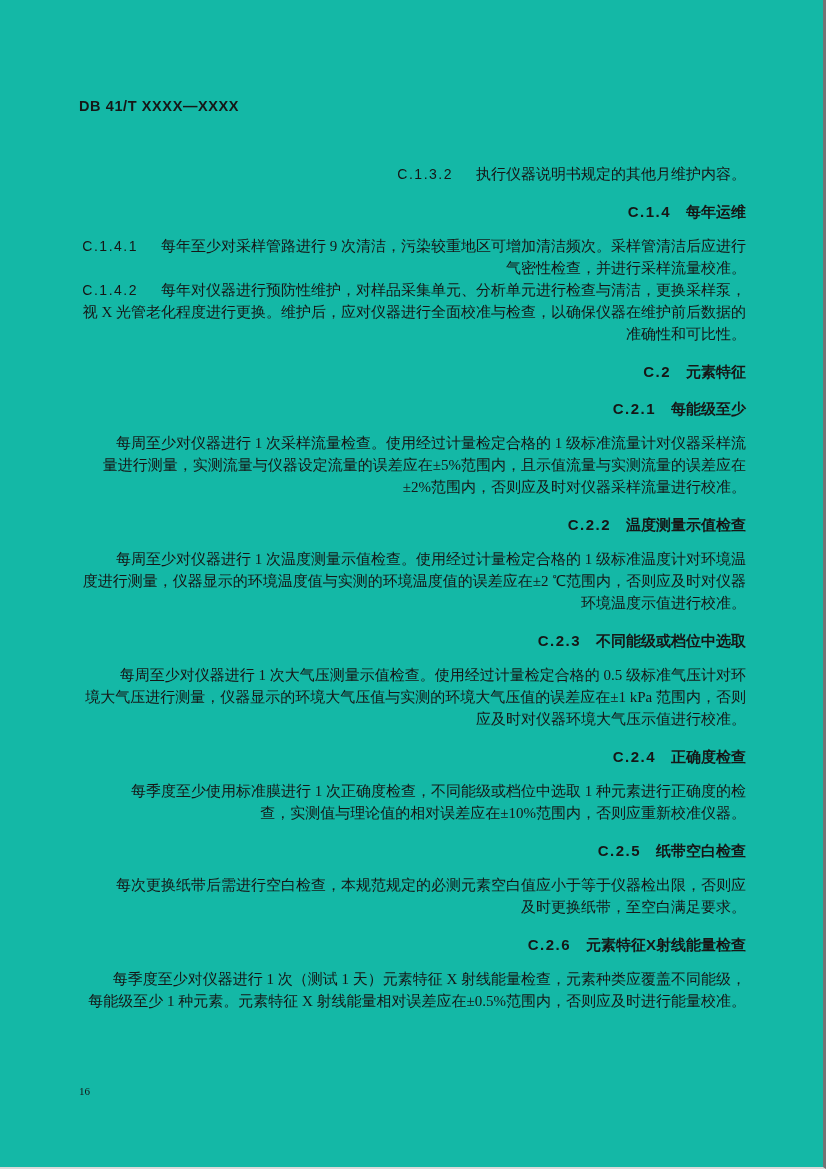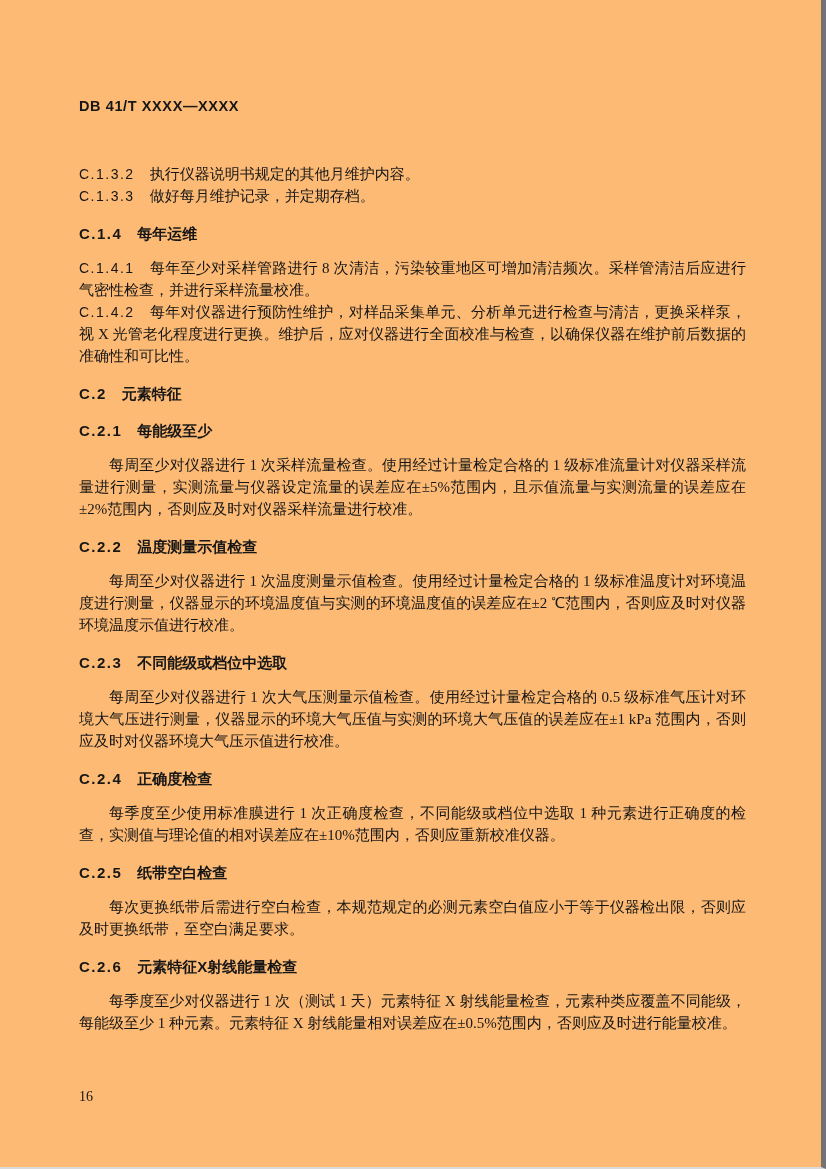--- a/index.html
+++ b/index.html
@@ -12,54 +12,55 @@
       height: 1169px;
       position: relative;
       font-family: "Liberation Serif", "DejaVu Serif", serif;
       color: #161616;
       overflow: hidden;
     }
     .page {
       position: absolute;
       inset: 0;
       box-sizing: border-box;
-      background: #fdba74;
-      border-right: 5px solid #737373;
+      background: #14b8a6;
+      border-right: 3px solid #737373;
       border-bottom: 2px solid #dadada;
     }
     .doc-header {
       position: absolute;
       top: 98px;
       left: 79px;
       font-family: "Liberation Sans", "DejaVu Sans", sans-serif;
       font-size: 14.5px;
       font-weight: bold;
       letter-spacing: 0.6px;
     }
     .content {
       position: absolute;
       top: 163px;
       left: 79px;
       width: 667px;
     }
     .content p, .content h3 {
       margin: 0;
       padding: 0;
+      text-align: right;
     }
     .clause {
       font-size: 15px;
       line-height: 22px;
       text-align: justify;
       margin-bottom: 7px;
     }
     .clause .num {
       font-family: "Liberation Sans", "DejaVu Sans", sans-serif;
       font-size: 14px;
       letter-spacing: 1.5px;
-      margin-right: 15px;
+      margin-right: 23px;
       white-space: nowrap;
     }
     .heading {
       font-family: "Liberation Sans", "DejaVu Sans", sans-serif;
       font-size: 15px;
       font-weight: bold;
       line-height: 20px;
       margin-top: 17px !important;
       margin-bottom: 13px !important;
     }
@@ -72,41 +73,40 @@
       font-size: 15px;
       line-height: 22px;
       text-align: justify;
       text-indent: 30px;
       margin-bottom: 7px;
       font-family: Liberation Serif, serif;
     }
     .page-footer {
       position: absolute;
       left: 79px;
-      bottom: 62px;
-      font-size: 14px;
+      bottom: 70px;
+      font-size: 11px;
       font-family: "Liberation Serif", "DejaVu Serif", serif;
     }
   </style>
 </head>
 <body>
 
 <div class="page">
 
   <div class="doc-header">DB 41/T XXXX—XXXX</div>
 
   <div class="content">
 
     <p class="clause"><span class="num">C.1.3.2</span><span>执行仪器说明书规定的其他月维护内容。</span></p>
 
-    <p class="clause"><span class="num">C.1.3.3</span><span>做好每月维护记录，并定期存档。</span></p>
 
     <h3 class="heading"><span class="num">C.1.4</span><span>每年运维</span></h3>
 
-    <p class="clause"><span class="num">C.1.4.1</span><span>每年至少对采样管路进行 8 次清洁，污染较重地区可增加清洁频次。采样管清洁后应进行气密性检查，并进行采样流量校准。</span></p>
+    <p class="clause"><span class="num">C.1.4.1</span><span>每年至少对采样管路进行 9 次清洁，污染较重地区可增加清洁频次。采样管清洁后应进行气密性检查，并进行采样流量校准。</span></p>
 
     <p class="clause"><span class="num">C.1.4.2</span><span>每年对仪器进行预防性维护，对样品采集单元、分析单元进行检查与清洁，更换采样泵，视 X 光管老化程度进行更换。维护后，应对仪器进行全面校准与检查，以确保仪器在维护前后数据的准确性和可比性。</span></p>
 
     <h3 class="heading"><span class="num">C.2</span><span>元素特征</span></h3>
 
     <h3 class="heading"><span class="num">C.2.1</span><span>每能级至少</span></h3>
 
     <p class="body-para">每周至少对仪器进行 1 次采样流量检查。使用经过计量检定合格的 1 级标准流量计对仪器采样流量进行测量，实测流量与仪器设定流量的误差应在±5%范围内，且示值流量与实测流量的误差应在±2%范围内，否则应及时对仪器采样流量进行校准。</p>
 
     <h3 class="heading"><span class="num">C.2.2</span><span>温度测量示值检查</span></h3>

